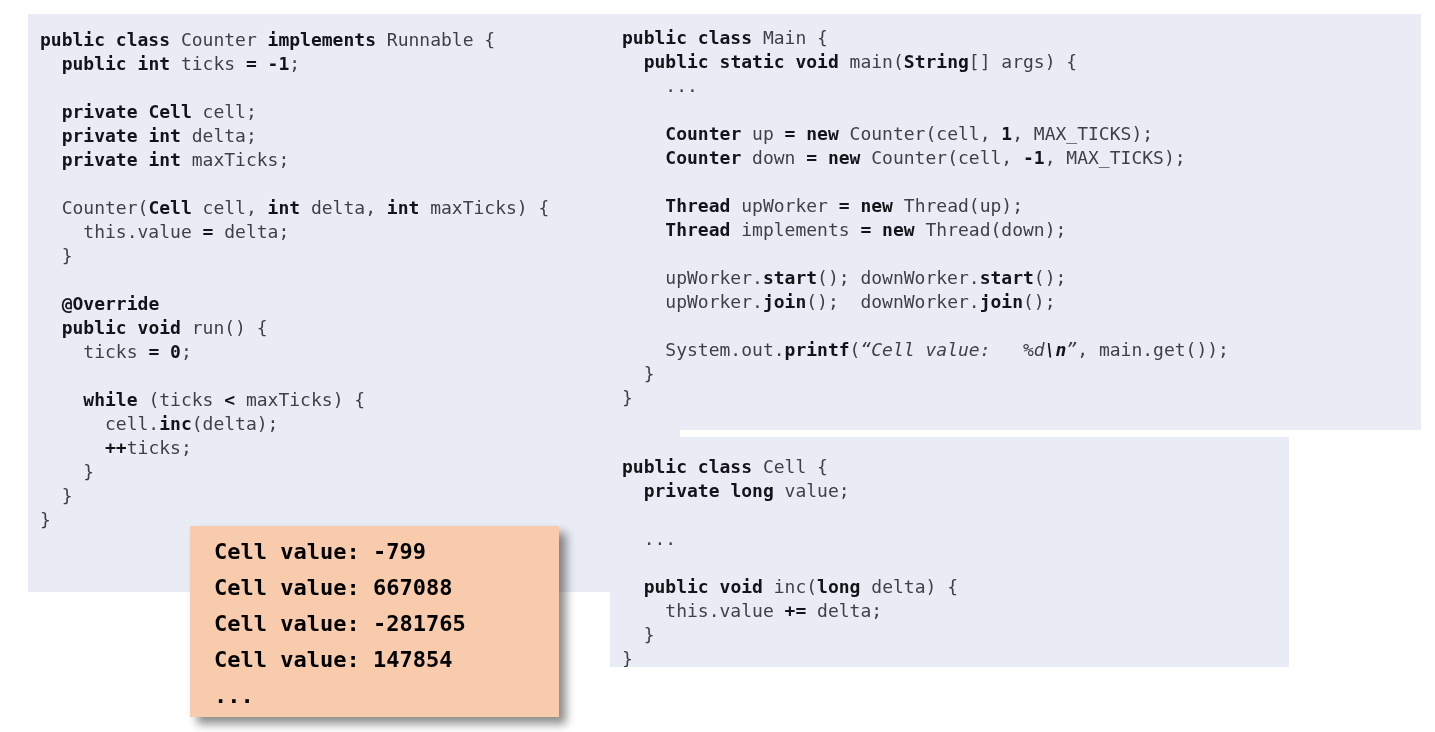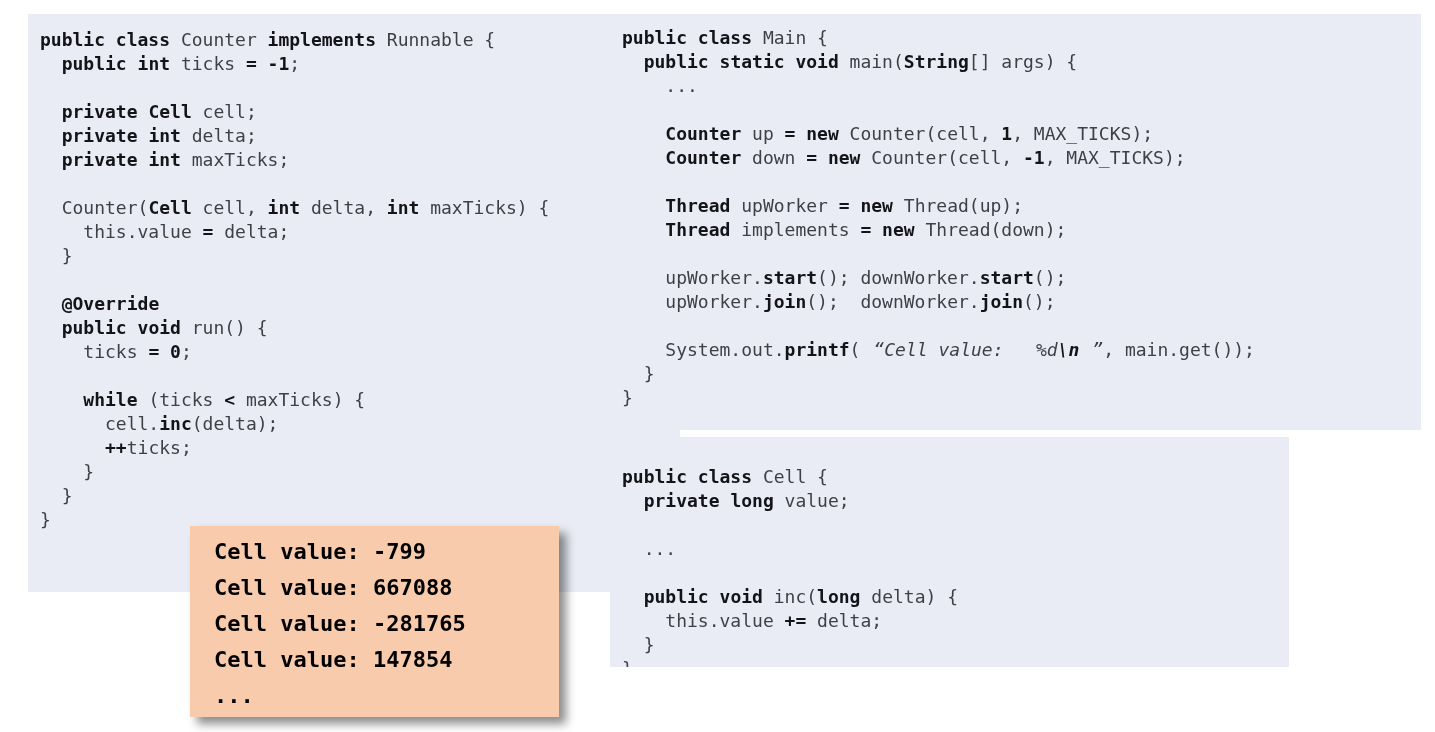--- a/index.html
+++ b/index.html
@@ -16,30 +16,30 @@
   }
   .panel {
     position: absolute;
     background: var(--panel-bg, #e9ebf5);
     box-sizing: border-box;
     padding: 14px 12px;
     overflow: hidden;
   }
   .panel-counter { left: 28px;  top: 14px;  width: 652px; height: 578px; }
   .panel-main    { left: 610px; top: 14px;  width: 811px; height: 416px; padding-top: 12px; }
-  .panel-cell    { left: 610px; top: 437px; width: 679px; height: 230px; padding-top: 28px; }
+  .panel-cell    { left: 610px; top: 437px; width: 679px; height: 230px; padding-top: 18px; }
   .code-line {
     font-size: 18px;
     line-height: 24px;
     color: var(--code-text, #3f3f46);
     white-space: pre;
   }
   .tok-p { font-weight: normal; }
   .tok-b { font-weight: bold; color: var(--code-bold, #141418); }
-  .tok-i { font-style: italic; margin-left: 13px; }
+  .tok-i { font-style: italic; }
   .tok-bi { font-style: italic; font-weight: bold; color: var(--code-bold, #141418); }
   .output-box {
     position: absolute;
     left: 190px;
     top: 526px;
     width: 369px;
     height: 191px;
     box-sizing: border-box;
     padding: 8px 24px;
     background: var(--output-bg, #f8cbad);

